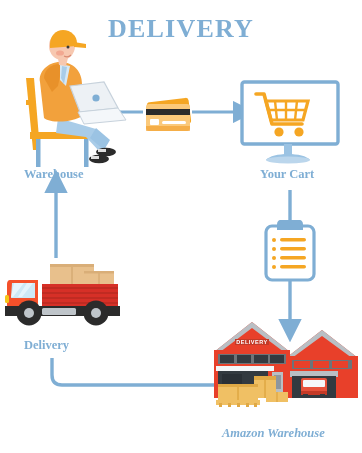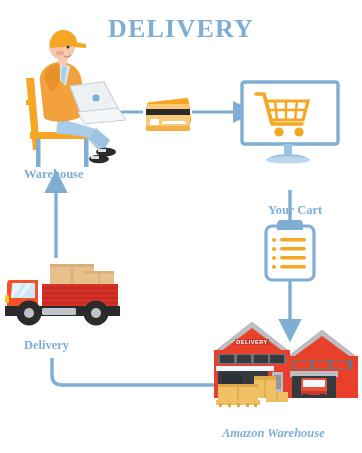--- a/index.html
+++ b/index.html
@@ -5,21 +5,21 @@
   html,body{margin:0;padding:0;background:#ffffff;}
   body{width:362px;height:453px;overflow:hidden;
        font-family:"Liberation Serif",serif;}
   #stage{position:relative;width:336px;height:453px;background:#fff;}
   .title{position:absolute;left:0;top:14px;width:362px;text-align:center;
          font-family:"Liberation Serif",serif;font-weight:bold;
          font-size:26px;letter-spacing:1.2px;color:#7FAED4;}
   .cap{position:absolute;font-family:"Liberation Serif",serif;font-weight:bold;
        font-size:12.5px;color:#7FAED4;white-space:nowrap;}
   .cap-customer{left:24px;top:167px;}
-  .cap-cart{left:268px;top:167px;margin-top:36px;}
+  .cap-cart{left:260px;top:167px;}
   .cap-delivery{left:24px;top:338px;}
   .cap-warehouse{left:222px;top:426px;font-style:italic;}
   svg{position:absolute;left:0;top:0;}
 </style>
 </head>
 <body>
 
 <div id="stage">
 
   <div class="title">DELIVERY</div>

